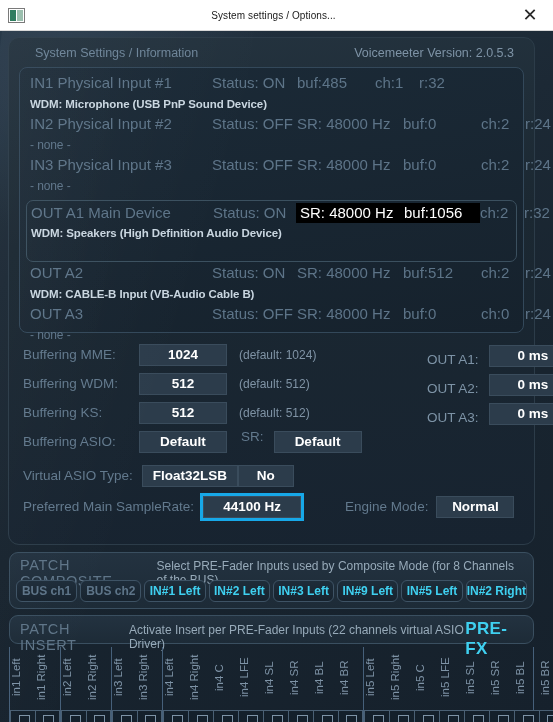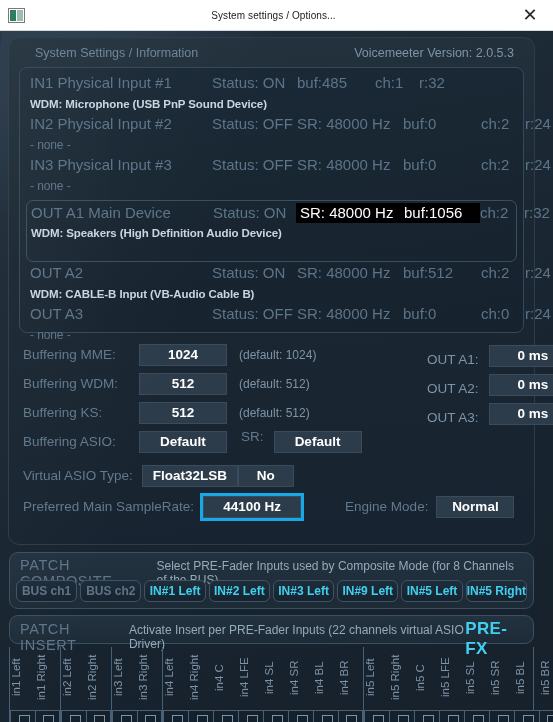--- a/index.html
+++ b/index.html
@@ -460,21 +460,21 @@
       <span class="sec-desc">Select PRE-Fader Inputs used by Composite Mode (for 8 Channels of the BUS)</span>
     </div>
     <div class="comp-row" id="comp-row">
         <div class="comp-btn">BUS ch1</div>
         <div class="comp-btn">BUS ch2</div>
         <div class="comp-btn on">IN#1 Left</div>
         <div class="comp-btn on">IN#2 Left</div>
         <div class="comp-btn on">IN#3 Left</div>
         <div class="comp-btn on">IN#9 Left</div>
         <div class="comp-btn on">IN#5 Left</div>
-        <div class="comp-btn on">IN#5 Right</div>
+        <div class="comp-btn on">IN#2 Right</div>
       </div>
   </div>
 
   <div class="insert-wrap">
     <div class="ins-head">
       <div class="sec-head">
         <span class="sec-title">PATCH INSERT</span>
         <span class="sec-desc">Activate Insert per PRE-Fader Inputs (22 channels virtual ASIO Driver)</span>
         <span class="sp"></span>
         <span class="prefx">PRE-FX</span>

